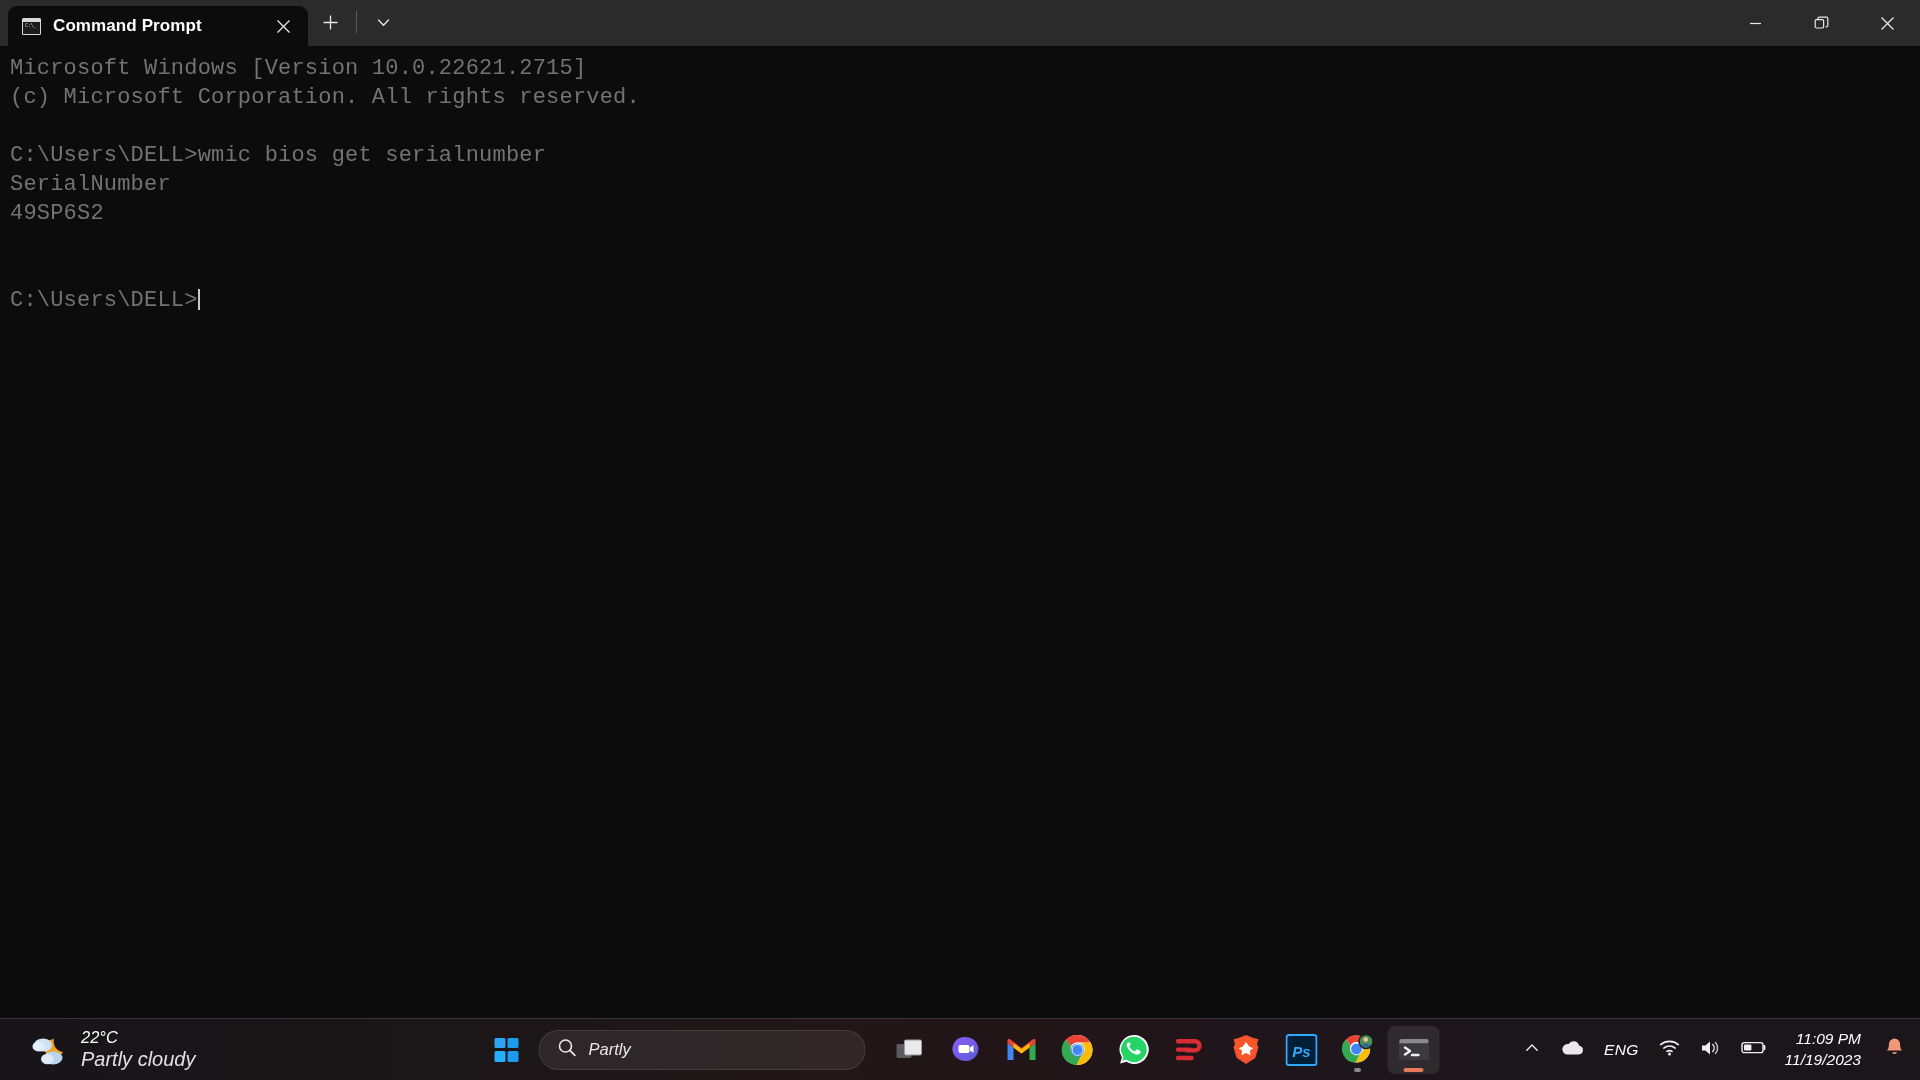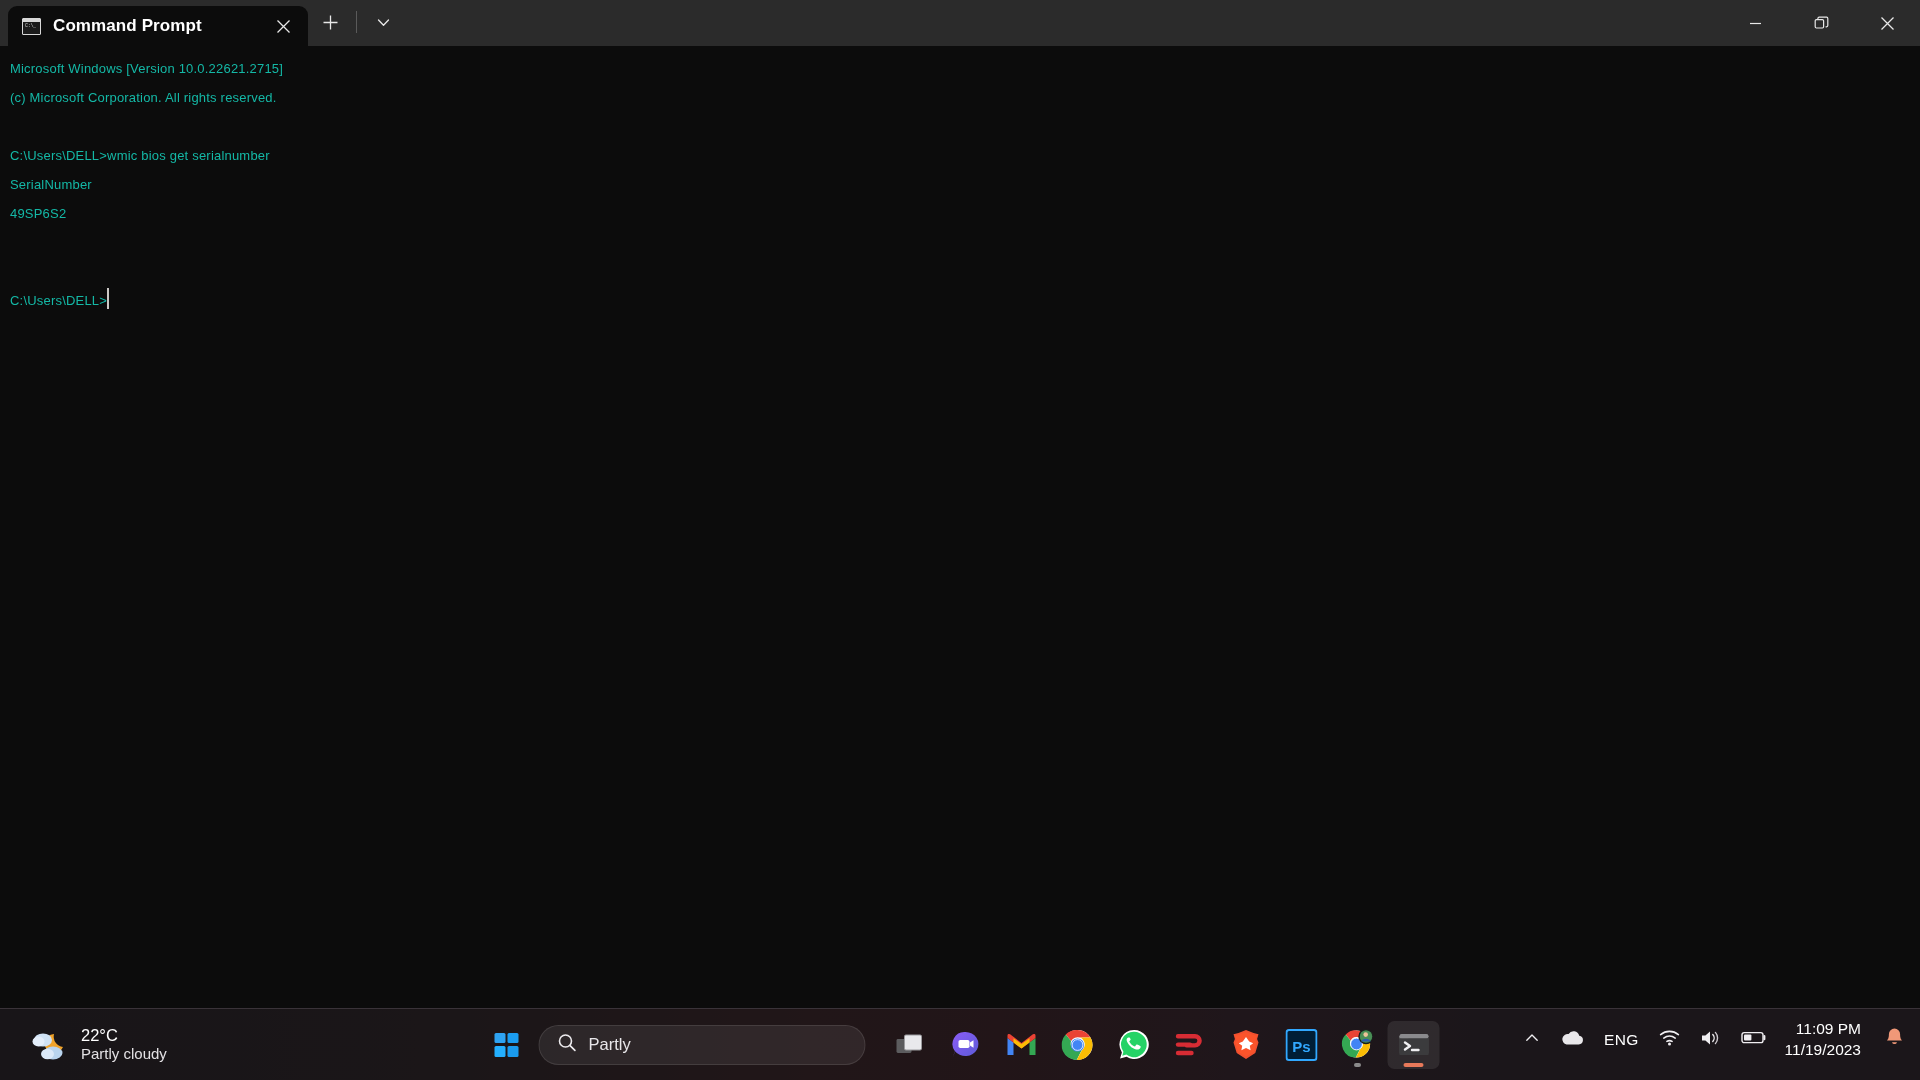--- a/index.html
+++ b/index.html
@@ -109,65 +109,66 @@
   }
 
   
   .terminal {
     flex:1 1 auto;
     background:#0c0c0c;
     padding:8px 0 0 10px;
     overflow:hidden;
   }
   .term-text {
-    font-family:Liberation Sans, sans-serif;
-    font-size:13px;
+    font-family:Liberation Mono, monospace;
+    font-size:22px;
     line-height:29px;
-    color:#14b8a6;
+    color:#737373;
     white-space:pre;
     letter-spacing:0.2px;
   }
   .cursor {
     display:inline-block;
     width:2px; height:21px;
     background:#ccc9c6;
     vertical-align:-4px;
     margin-left:0px;
   }
 
   
   .taskbar {
     position:absolute; left:0; bottom:0;
-    width:1920px; height:72px;
+    width:1920px; height:62px;
     background:linear-gradient(90deg,
        #22202300 0%, #231f22 0%, #2a2023 22%,
        #3a2024 42%, #3d1f23 52%, #36202a 64%,
        #2b2029 78%, #2a2028 100%);
     border-top:1px solid #3a3339;
     display:flex; 
     font-family:"Liberation Sans", sans-serif;
+    font-style:italic;
   }
   .taskbar::before{
     content:"";
     position:absolute; inset:0;
     background:rgba(18,16,18,0.62);
     pointer-events:none;
   }
   .tb-layer { position:relative; z-index:2; display:flex; align-items:center; width:100%; height:100%; }
 
   
   .weather {
     display:flex; align-items:center; gap:11px;
     padding:4px 12px; margin-left:18px;
     border-radius:6px; cursor:pointer;
   }
   .weather-icon { width:40px; height:34px; position:relative; flex:0 0 auto; }
   .weather-text { display:flex; flex-direction:column; line-height:1.25; }
   .weather-temp { color:#ffffff; font-size:16.5px; }
-  .weather-cond { color:#e3e1e4; font-size:15px; }
+  .weather-cond { color:#e3e1e4; font-size:20px; }
 
   
   .center-cluster {
     position:absolute;
     left:50%; transform:translateX(-50%);
     display:flex; align-items:center; gap:0px;
     height:61px;
   }
   .start-btn {
     width:52px; height:48px;

